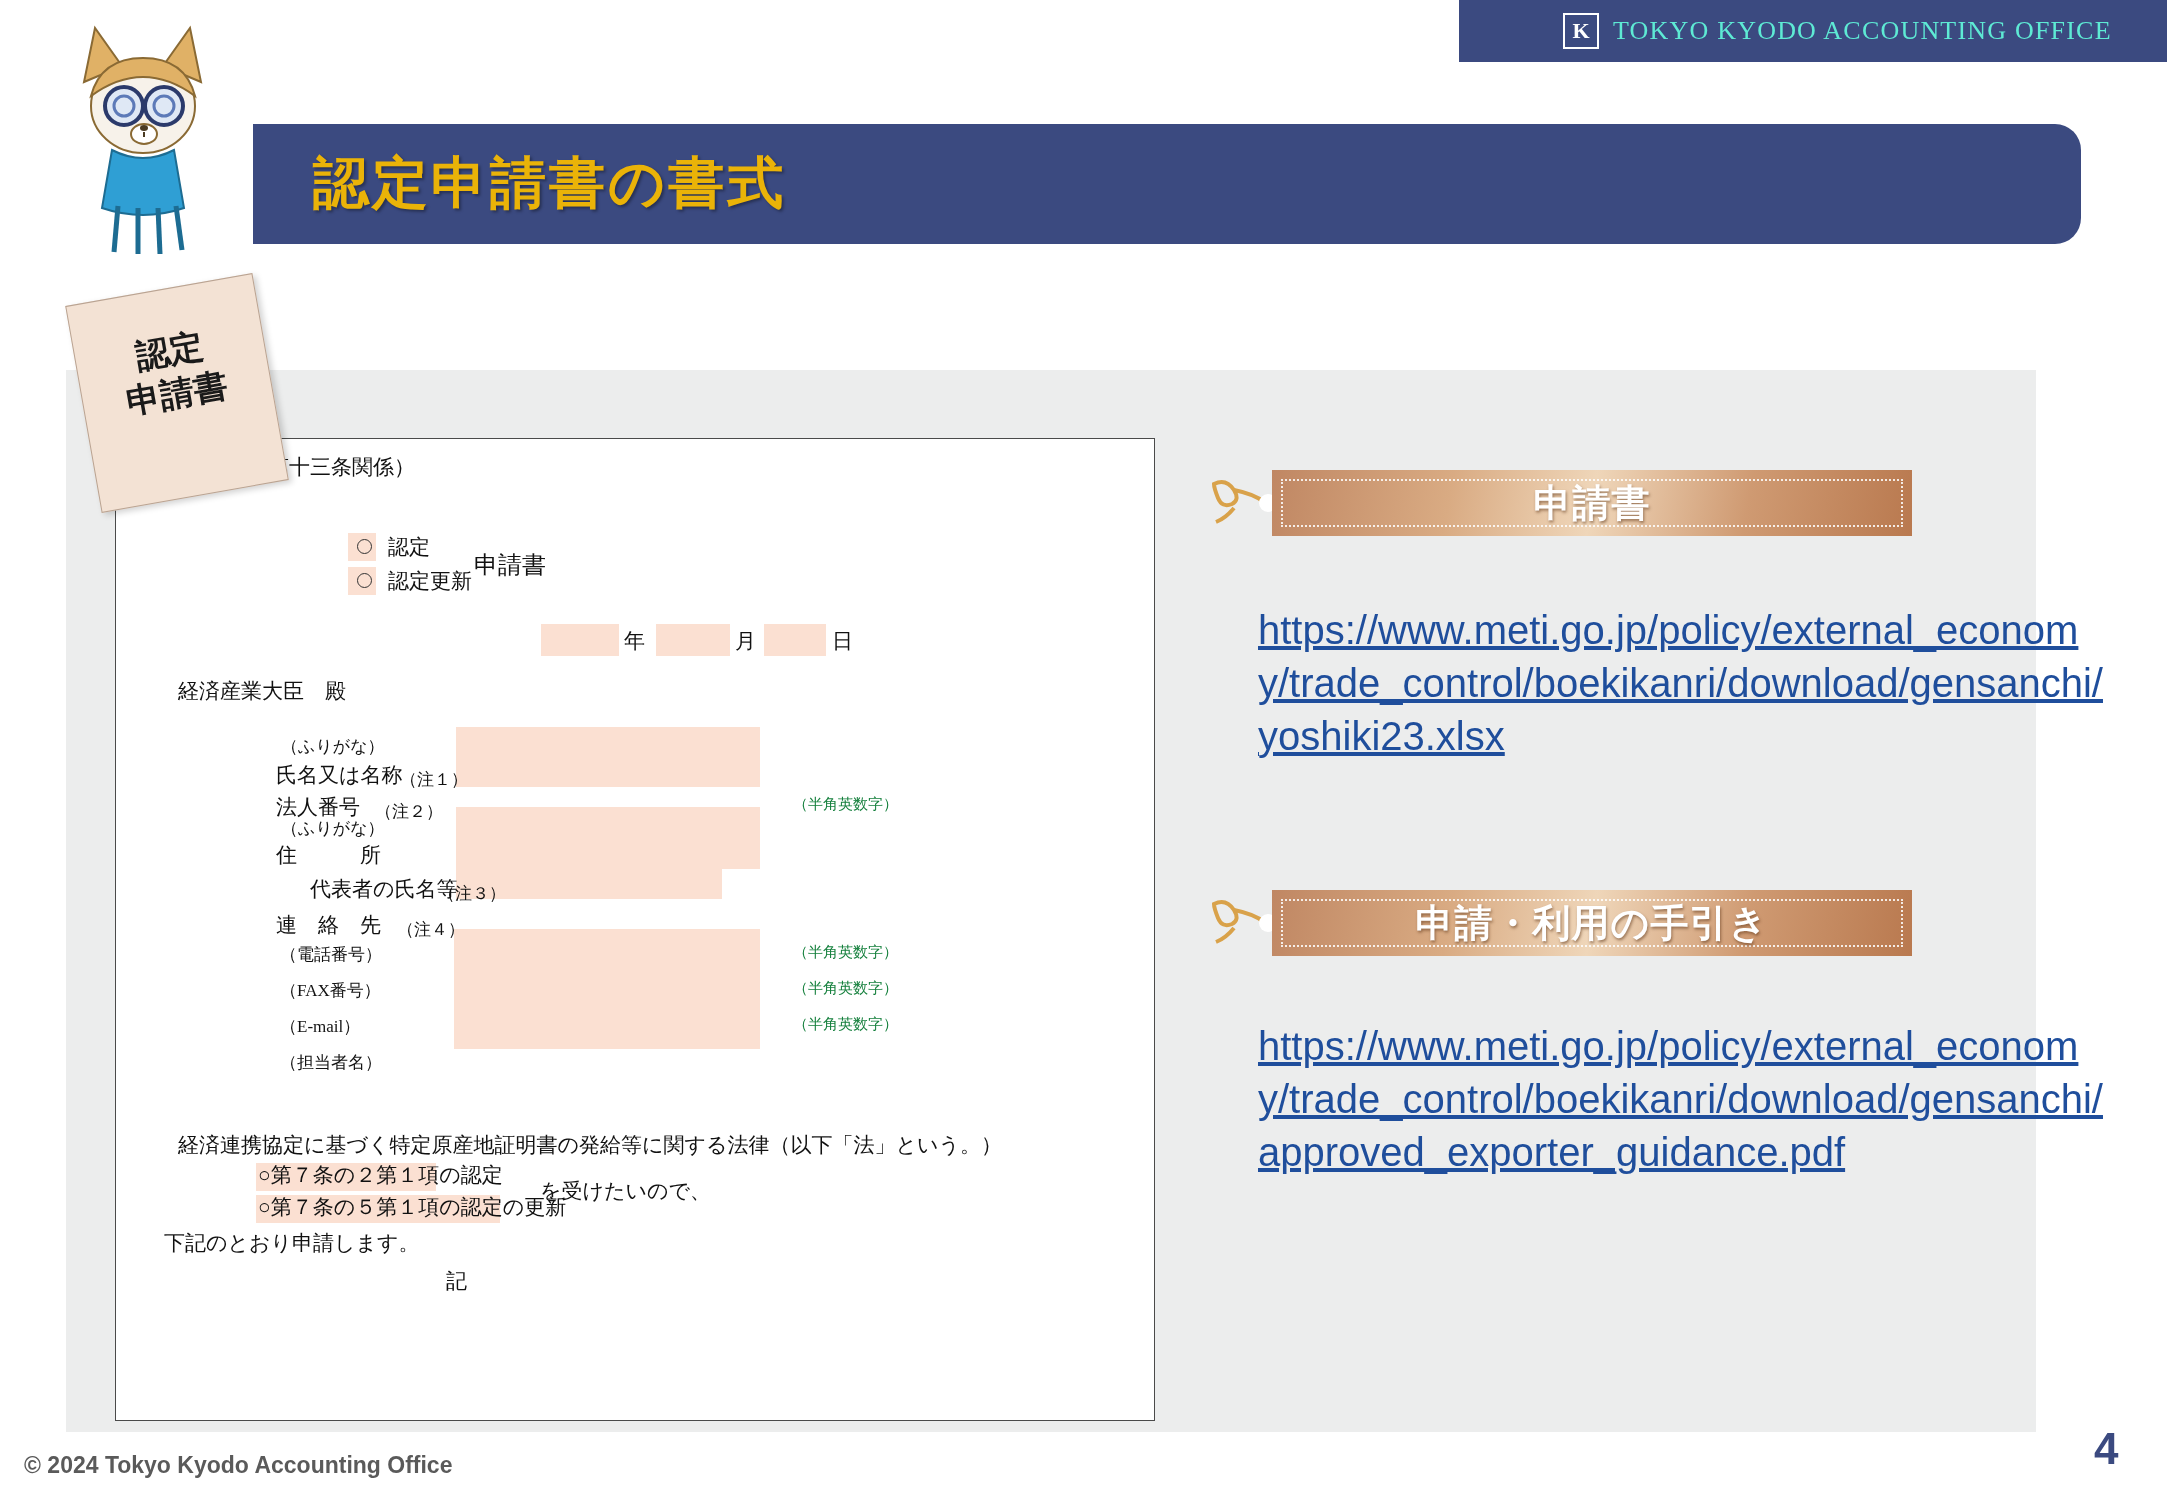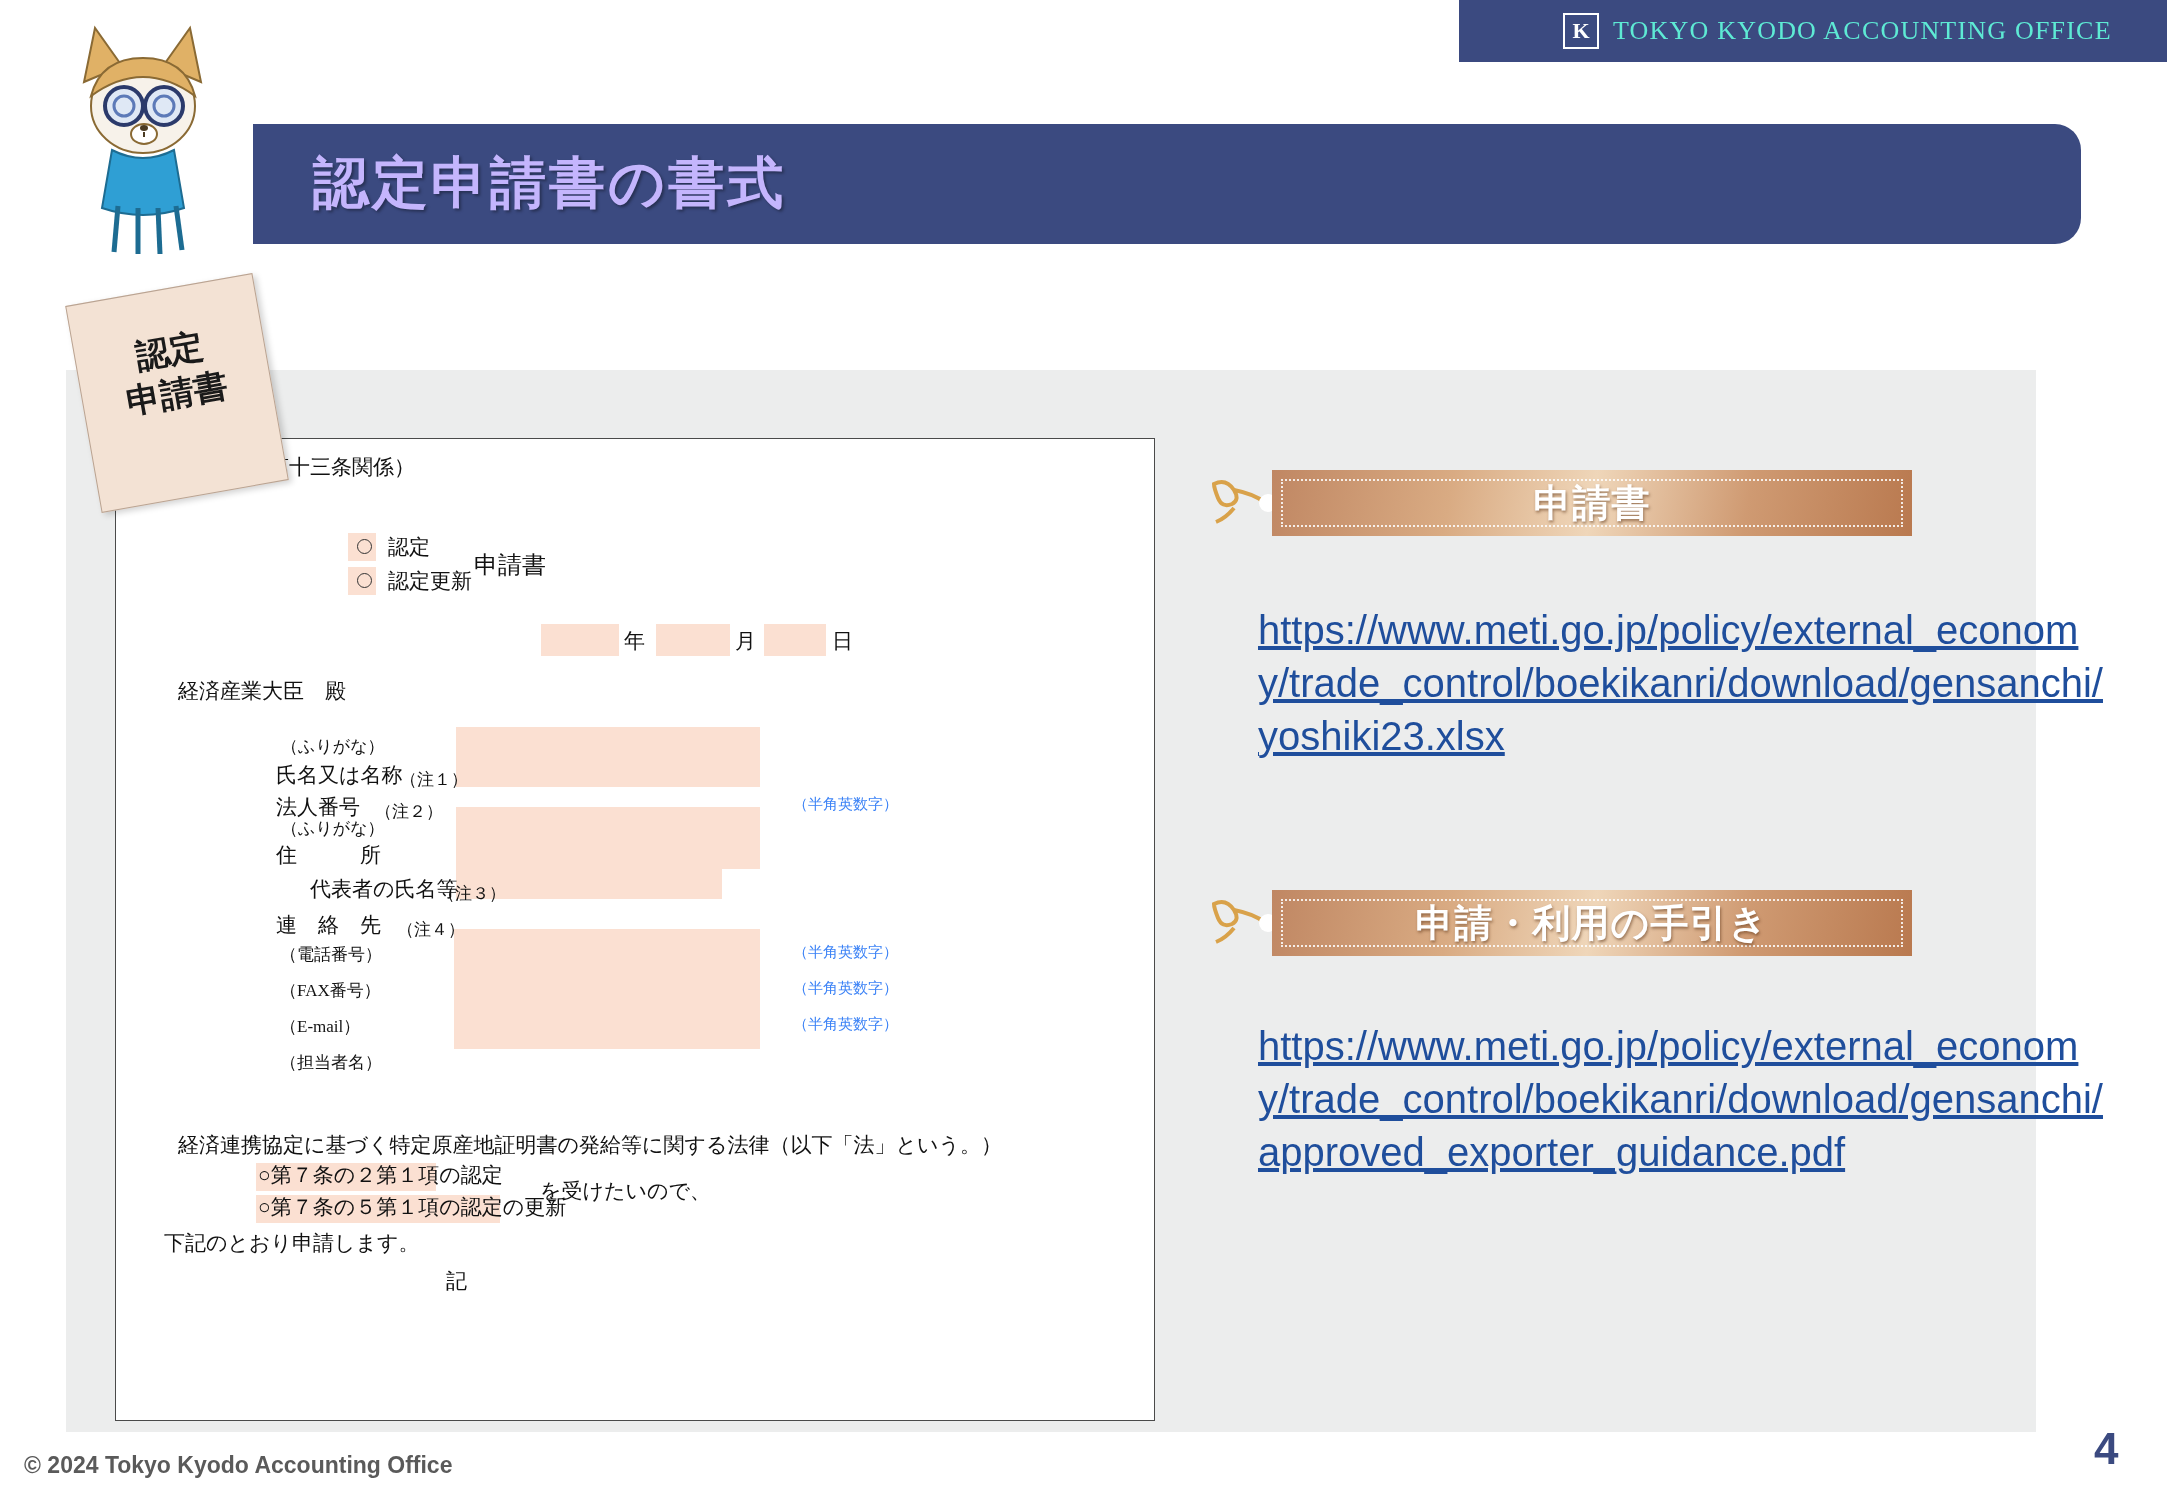--- a/index.html
+++ b/index.html
@@ -42,21 +42,21 @@
   
   .title-banner {
     position: absolute;
     left: 253px; top: 124px;
     width: 1828px; height: 120px;
     background: #3b4a80;
     border-radius: 0 26px 26px 0;
     display: flex; align-items: center;
   }
   .title-banner .title-text {
-    color: #c4b5fd;
+    color: #eab308;
     font-size: 56px;
     font-weight: bold;
     letter-spacing: 3px;
     margin-left: 60px;
     text-shadow: 2px 2px 3px rgba(0,0,0,0.35);
   }
 
   
   .mascot {
     position: absolute;
@@ -100,21 +100,21 @@
     border: 1px solid #4a4a4a;
     font-family: "Liberation Serif", serif;
     color: #111;
     overflow: hidden;
   }
   .fld { position: absolute; background: #fbe0d2; }
   .ftxt { position: absolute; white-space: nowrap; }
   .fsmall { font-size: 17px; }
   .fmed { font-size: 21px; }
   .flarge { font-size: 24px; }
-  .red { color: #3b82f6; font-size: 15px; }
+  .red { color: #15803d; font-size: 15px; }
   .radio {
     position: absolute;
     width: 15px; height: 15px;
     border: 1.6px solid #333;
     border-radius: 50%;
   }
   .corner-mark {
     position: absolute;
     width: 0; height: 0;
     border-left: 11px solid #d04a2a;

